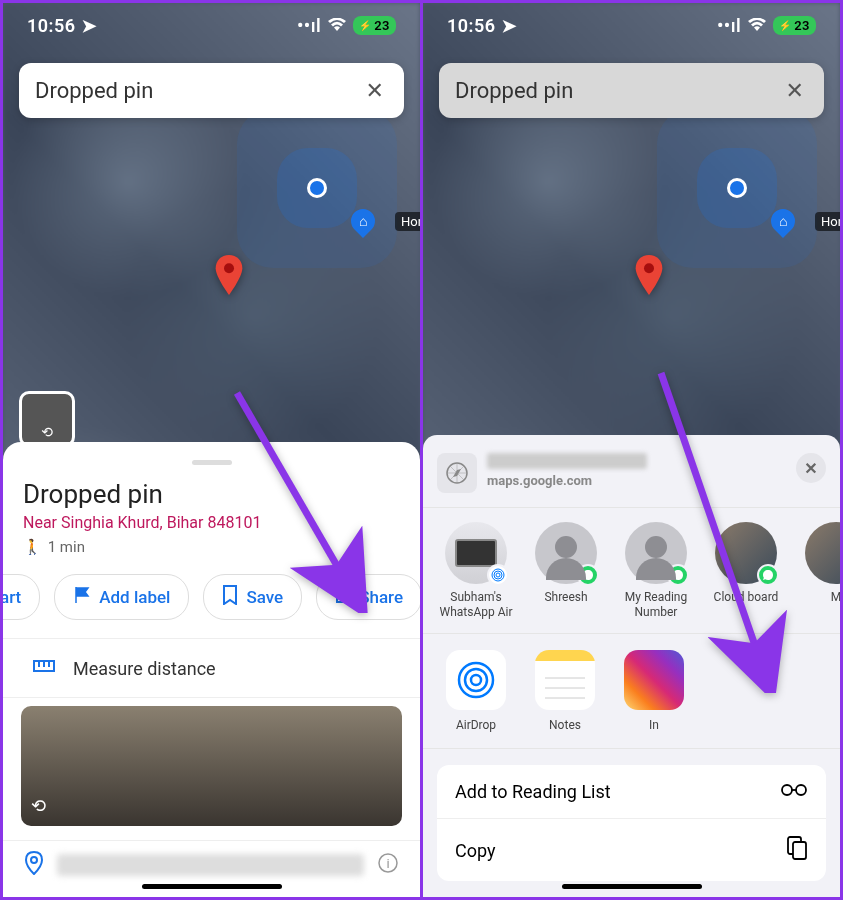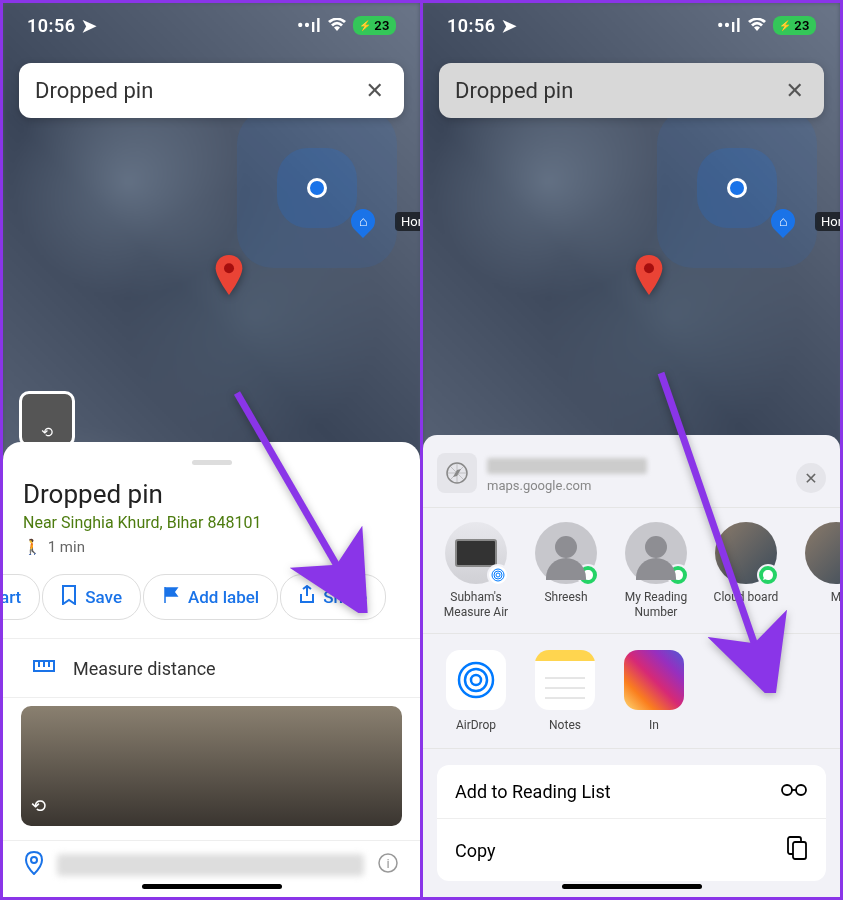--- a/index.html
+++ b/index.html
@@ -24,39 +24,39 @@
 .home-pin { width: 24px; height: 24px; background: #1a73e8; border-radius: 50% 50% 50% 0; transform: rotate(-45deg); display: flex; align-items: center; justify-content: center; }
 .home-pin::before { content: '⌂'; transform: rotate(45deg); color: white; font-size: 14px; }
 .home-label { background: rgba(0,0,0,0.6); color: white; padding: 2px 6px; border-radius: 4px; font-size: 13px; margin-left: 20px; }
 .red-pin { position: absolute; width: 28px; height: 40px; z-index: 10; }
 .red-pin svg { width: 100%; height: 100%; filter: drop-shadow(0 2px 4px rgba(0,0,0,0.4)); }
 .streetview-thumb { position: absolute; width: 56px; height: 56px; background: #555; border: 3px solid white; border-radius: 10px; z-index: 10; display: flex; align-items: flex-end; justify-content: center; padding-bottom: 4px; }
 .streetview-thumb::after { content: '⟲'; color: white; font-size: 14px; }
 .bottom-sheet { position: absolute; bottom: 0; left: 0; right: 0; background: white; border-radius: 18px 18px 0 0; z-index: 30; padding: 18px 0 0 0; }
 .handle { width: 40px; height: 5px; background: #ddd; border-radius: 3px; margin: 0 auto 14px; }
 .sheet-title { font-size: 26px; color: #222; padding: 0 20px; }
-.sheet-subtitle { font-size: 16px; color: #4d7c0f; padding: 4px 20px 0; }
+.sheet-subtitle { font-size: 16px; color: #be185d; padding: 4px 20px 0; }
 .sheet-meta { font-size: 15px; color: #666; padding: 6px 20px 0; display: flex; align-items: center; gap: 6px; }
-.action-row { display: flex; gap: 2px; padding: 18px 18px; overflow: hidden; }
+.action-row { display: flex; gap: 14px; padding: 18px 18px; overflow: hidden; }
 .action-btn { border: 1px solid #ddd; border-radius: 22px; padding: 10px 18px; display: flex; align-items: center; gap: 8px; font-size: 17px; color: #1a73e8; font-weight: 500; white-space: nowrap; cursor: pointer; }
 .action-btn.cut { margin-left: -40px; }
 .divider { height: 1px; background: #eee; margin: 0; }
 .measure-row { display: flex; align-items: center; gap: 18px; padding: 18px 30px; font-size: 18px; color: #333; }
 .measure-icon { width: 22px; height: 22px; }
 .streetview-banner { margin: 8px 18px 14px; height: 120px; border-radius: 10px; background: linear-gradient(#8a8070, #3a3530); position: relative; display:flex; align-items:flex-end; padding:10px; }
 .streetview-banner::after { content: '⟲'; color: white; font-size: 18px; }
 .coord-row { display: flex; align-items: center; gap: 14px; padding: 10px 22px 18px; }
 .coord-blur { flex: 1; height: 22px; background: #ddd; border-radius: 4px; filter: blur(3px); }
 .home-indicator { position: absolute; bottom: 8px; left: 50%; transform: translateX(-50%); width: 140px; height: 5px; background: #000; border-radius: 3px; z-index: 100; }
 .arrow { position: absolute; z-index: 40; pointer-events: none; }
 .arrow svg { filter: drop-shadow(0 2px 4px rgba(0,0,0,0.3)); }
 
 
 .share-sheet { position: absolute; bottom: 0; left: 0; right: 0; background: #f2f2f7; border-radius: 14px 14px 0 0; z-index: 30; padding-top: 12px; }
-.share-header { display: flex; align-items: flex-end; gap: 10px; padding: 6px 14px 14px; }
+.share-header { display: flex; align-items: flex-start; gap: 10px; padding: 6px 14px 14px; font-weight: bold; }
 .share-header-icon { width: 40px; height: 40px; background: #e5e5ea; border-radius: 8px; display: flex; align-items: center; justify-content: center; color: #888; font-size: 20px; }
 .share-header-text { flex: 1; }
 .share-blur-title { height: 16px; width: 160px; background: #ccc; border-radius: 3px; filter: blur(2px); margin-bottom: 4px; }
 .share-domain { font-size: 13px; color: #888; }
 .share-close { width: 30px; height: 30px; background: #e5e5ea; border-radius: 50%; display: flex; align-items: center; justify-content: center; color: #666; cursor: pointer; }
 .contact-row { display: flex; gap: 16px; padding: 14px 16px; overflow: hidden; border-top: 1px solid #e5e5e5; border-bottom: 1px solid #e5e5e5; }
 .contact-item { display: flex; flex-direction: column; align-items: center; width: 74px; flex-shrink: 0; }
 .contact-avatar { width: 62px; height: 62px; border-radius: 50%; background: #c7c7cc; position: relative; margin-bottom: 6px; }
 .contact-avatar.mac { background: linear-gradient(#e8e8ed, #d0d0d5); display:flex; align-items:center; justify-content:center; }
 .contact-avatar.mac::before { content:''; width: 38px; height: 24px; background:#333; border:2px solid #888; border-radius:3px; }
@@ -132,30 +132,30 @@
     <div class="sheet-subtitle">Near Singhia Khurd, Bihar 848101</div>
     <div class="sheet-meta">
       <span>🚶</span>
       <span>1 min</span>
     </div>
     <div class="action-row">
       <div class="action-btn cut">
           <span>art</span>
         </div>
       <div class="action-btn">
+        <span><svg width="18" height="18" viewBox="0 0 18 18">
+              <path d="M3 1 v16 M3 2 h12 l-3 4 l3 4 h-12" fill="#1a73e8" stroke="#1a73e8" stroke-width="1.5"></path>
+            </svg></span>
+        <span>Add label</span>
+      </div>
+      <div class="action-btn">
         <span><svg width="16" height="20" viewBox="0 0 16 20">
               <path d="M2 1 h12 v18 l-6-4 l-6 4 Z" fill="none" stroke="#1a73e8" stroke-width="2"></path>
             </svg></span>
         <span>Save</span>
-      </div>
-      <div class="action-btn">
-        <span><svg width="18" height="18" viewBox="0 0 18 18">
-              <path d="M3 1 v16 M3 2 h12 l-3 4 l3 4 h-12" fill="#1a73e8" stroke="#1a73e8" stroke-width="1.5"></path>
-            </svg></span>
-        <span>Add label</span>
       </div>
       <div class="action-btn">
         <span><svg width="16" height="20" viewBox="0 0 16 20">
               <path d="M8 1 v10 M4 4 l4-3 l4 3 M2 9 v8 h12 v-8" fill="none" stroke="#1a73e8" stroke-width="2"></path>
             </svg></span>
         <span>Share</span>
       </div>
     </div>
     <div class="divider"></div>
     <div class="measure-row">
@@ -251,21 +251,21 @@
       <div class="contact-item">
         <div class="contact-avatar mac">
           <div class="contact-badge airdrop">
               <svg width="14" height="14" viewBox="0 0 14 14">
                 <circle cx="7" cy="7" r="2" fill="none" stroke="#007aff" stroke-width="1"></circle>
                 <circle cx="7" cy="7" r="4" fill="none" stroke="#007aff" stroke-width="1"></circle>
                 <circle cx="7" cy="7" r="6" fill="none" stroke="#007aff" stroke-width="1"></circle>
               </svg>
             </div>
         </div>
-        <div class="contact-label">Subham's Measure Air</div>
+        <div class="contact-label">Subham's WhatsApp Air</div>
       </div>
       <div class="contact-item">
         <div class="contact-avatar person">
           <div class="contact-badge wa">
               <svg width="12" height="12" viewBox="0 0 12 12">
                 <path d="M6 1 C3 1 1 3 1 6 C1 7 1.3 8 1.8 8.8 L1 11 L3.3 10.3 C4 10.7 5 11 6 11 C9 11 11 9 11 6 C11 3 9 1 6 1 Z" fill="white"></path>
               </svg>
             </div>
         </div>
         <div class="contact-label">Shreesh</div>

